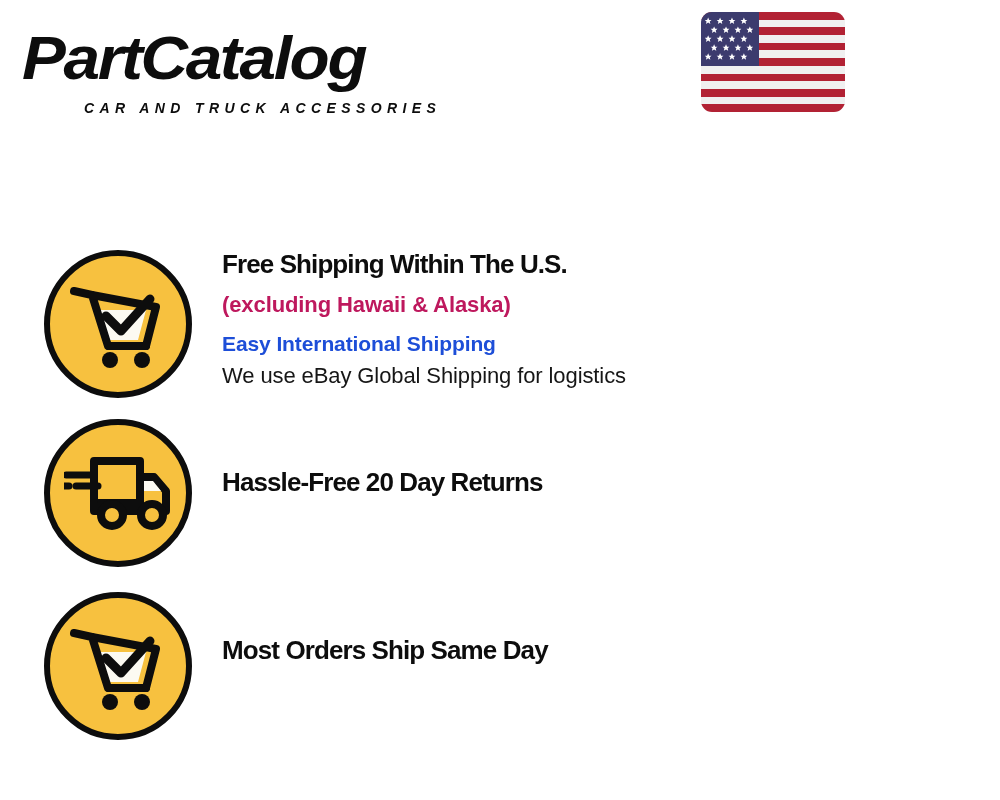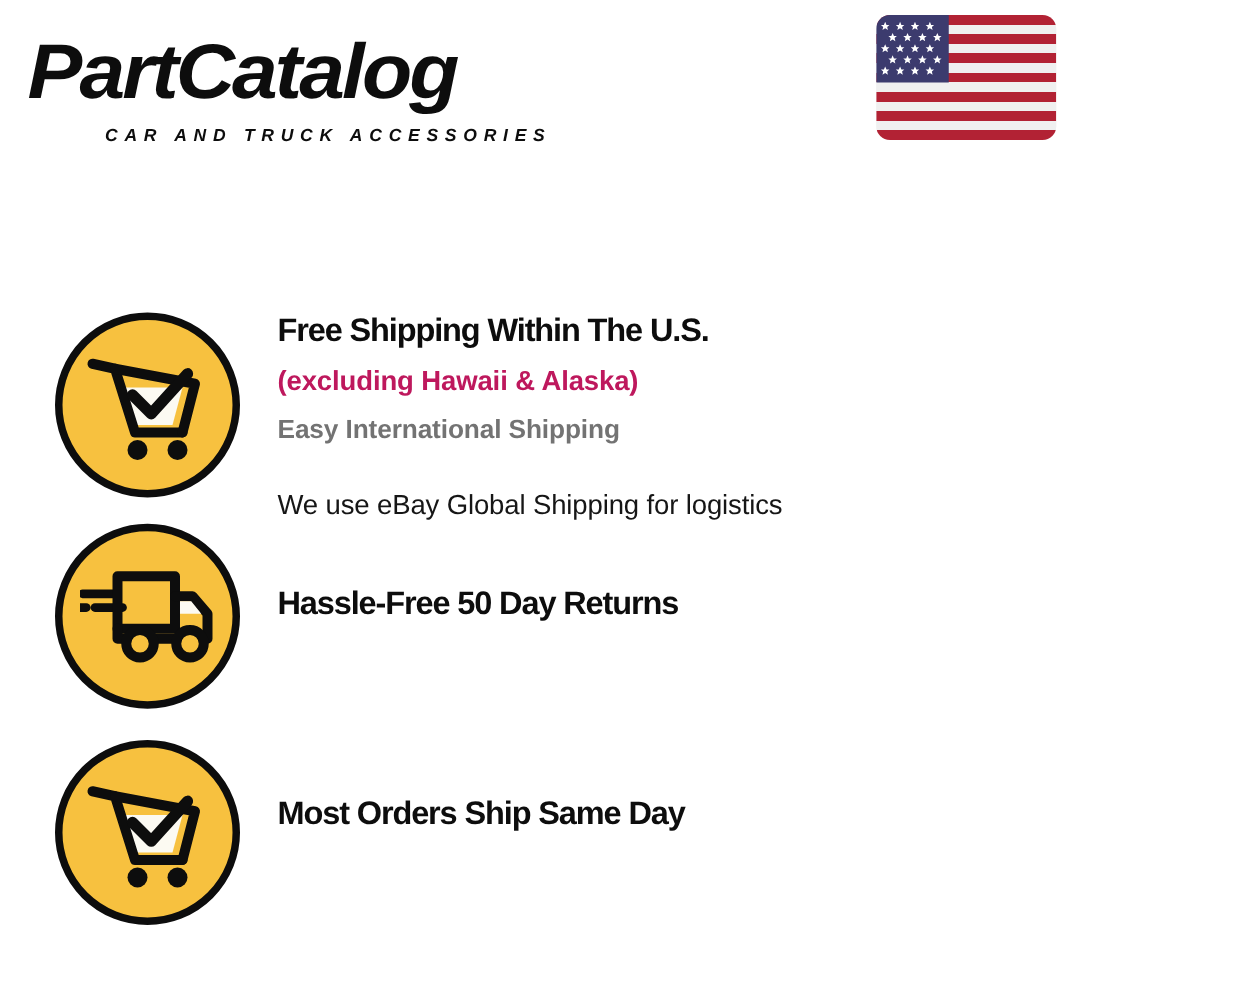--- a/index.html
+++ b/index.html
@@ -166,33 +166,32 @@
     line-height: 34px;
     font-weight: 700;
     color: #be185d;
     letter-spacing: -0.1px;
     white-space: nowrap;
   }
   .f-sub-strong {
     font-size: 21px;
     line-height: 32px;
     font-weight: 700;
-    color: #737373;
+    color: #1d4ed8;
     letter-spacing: -0.1px;
     white-space: nowrap;
     margin-top: 6px;
   }
   .f-sub-2 {
     font-size: 22px;
     line-height: 32px;
     font-weight: 400;
     color: #161616;
     letter-spacing: -0.1px;
     white-space: nowrap;
-    margin-top: 28px;
   }
 </style>
 </head>
 <body>
 
 <div class="header">
 
   <div class="brand-logo">
     <div class="brand-wordmark">PartCatalog</div>
     <div class="brand-tagline">CAR AND TRUCK ACCESSORIES</div>
@@ -271,21 +270,21 @@
 
         <path d="M76,24 L90,24 L102,38 L102,58 L30,58 L30,50" fill="none" stroke="#0d0d0d" stroke-width="8" stroke-linejoin="round" stroke-linecap="round"></path>
 
         <polygon points="80,28 89,28 97,38 80,38" fill="#FCFAF2"></polygon>
 
         <circle cx="48" cy="62" r="11" fill="#F7C13F" stroke="#0d0d0d" stroke-width="8"></circle>
         <circle cx="88" cy="62" r="11" fill="#F7C13F" stroke="#0d0d0d" stroke-width="8"></circle>
       </svg>
     </div>
     <div class="feature-text">
-      <div class="f-title">Hassle-Free 50 Day Returns</div>
+      <div class="f-title">Hassle-Free 20 Day Returns</div>
     </div>
   </div>
 
   <div class="feature-row r3">
     <div class="icon-badge">
       <svg width="104" height="92" viewBox="0 0 104 92" aria-hidden="true">
         <polygon points="34,32 80,32 72,62 42,62" fill="#FCFAF2"></polygon>
         <path d="M8,13 L26,17 L42,68 L80,68" fill="none" stroke="#0d0d0d" stroke-width="8" stroke-linecap="round" stroke-linejoin="round"></path>
         <path d="M26,17 L90,29 L80,68" fill="none" stroke="#0d0d0d" stroke-width="8" stroke-linecap="round" stroke-linejoin="round"></path>
         <path d="M40,38 L55,53 L84,21" fill="none" stroke="#0d0d0d" stroke-width="9" stroke-linecap="round" stroke-linejoin="round"></path>

